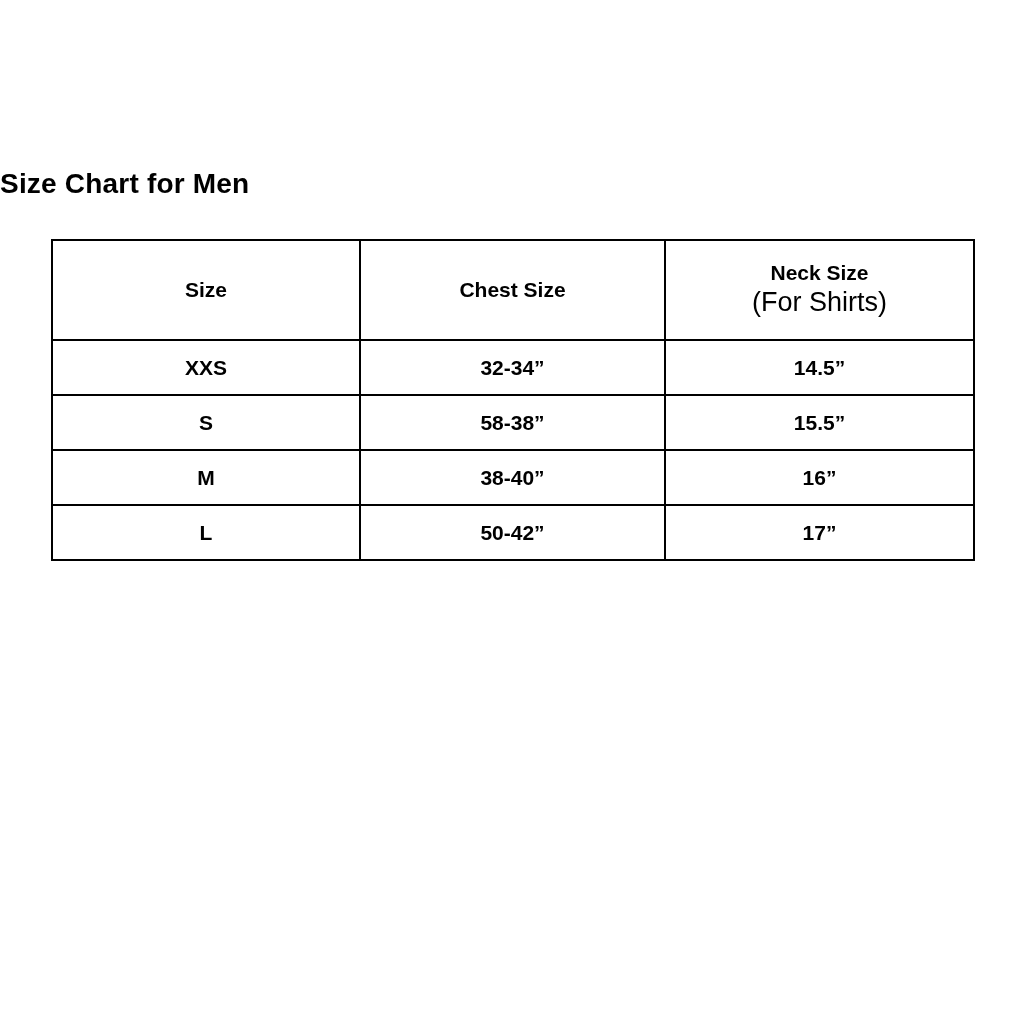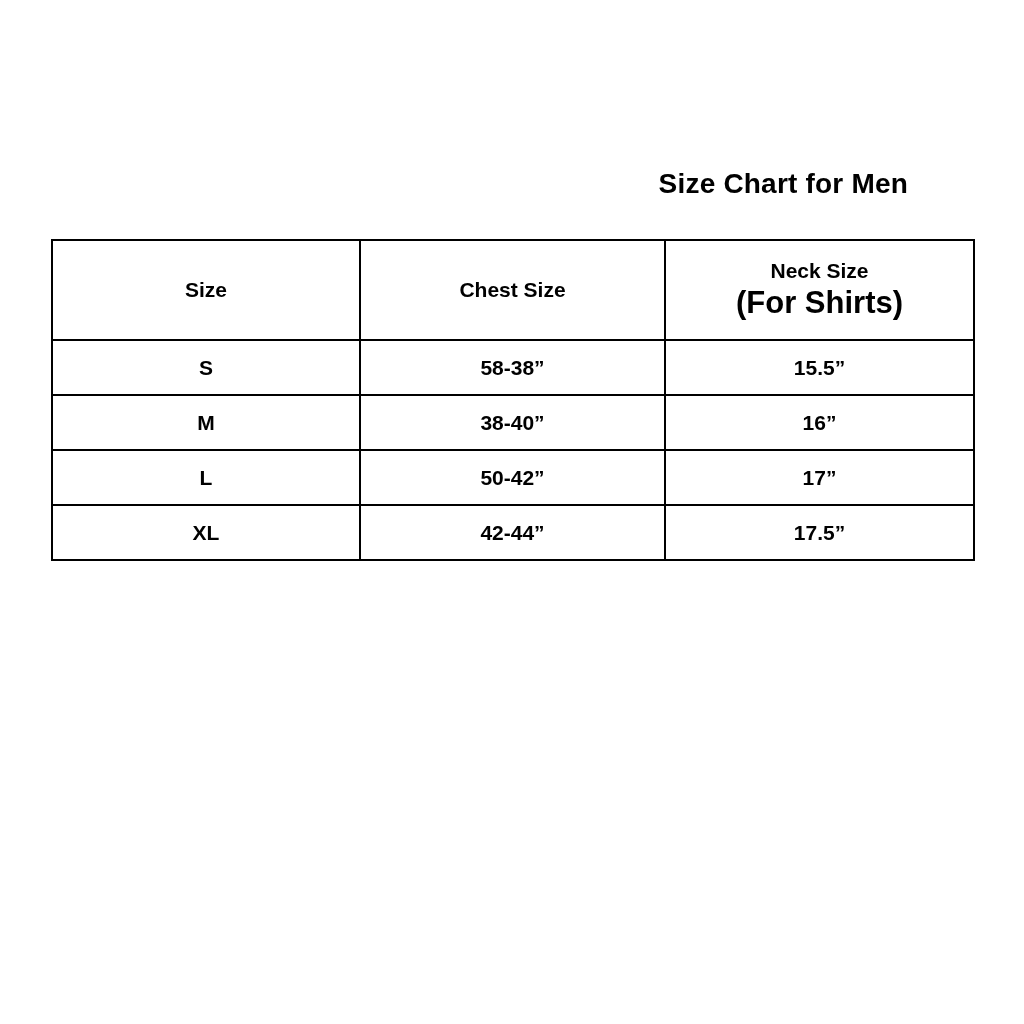--- a/index.html
+++ b/index.html
@@ -21,21 +21,21 @@
     top: 0;
     width: 1024px;
     height: 1024px;
     background: #ffffff;
   }
   .chart-title {
     position: absolute;
     left: 0;
     top: 168px;
     width: 908px;
-    text-align: right;
+    text-align: left;
     font-size: 28px;
     font-weight: bold;
     letter-spacing: 0.2px;
   }
   .table-wrap {
     position: absolute;
     left: 51px;
     top: 239px;
     width: 746px;
   }
@@ -57,22 +57,22 @@
   table.size-table col.c2 { width: 305px; }
   table.size-table col.c3 { width: 309px; }
 
   thead th {
     height: 98px;
     font-size: 23px;
     line-height: 1.25;
   }
   thead th .sub {
     display: block;
-    font-size: 31px;
-    font-weight: bold;
+    font-size: 27px;
+    font-weight: normal;
   }
   tbody td {
     height: 53px;
   }
 </style>
 </head>
 <body>
 
 <div class="page">
 
@@ -94,36 +94,36 @@
             <span>Chest Size</span>
           </th>
           <th>
             <span>Neck Size</span>
             <span class="sub">(For Shirts)</span>
           </th>
         </tr>
       </thead>
       <tbody>
         <tr>
+          <td>XXS</td>
+          <td>32-34”</td>
+          <td>14.5”</td>
+        </tr>
+        <tr>
           <td>S</td>
           <td>58-38”</td>
           <td>15.5”</td>
         </tr>
         <tr>
           <td>M</td>
           <td>38-40”</td>
           <td>16”</td>
         </tr>
         <tr>
           <td>L</td>
           <td>50-42”</td>
           <td>17”</td>
         </tr>
-        <tr>
-          <td>XL</td>
-          <td>42-44”</td>
-          <td>17.5”</td>
-        </tr>
       </tbody>
     </table>
   </div>
 
 </div>
 
 </body></html>

